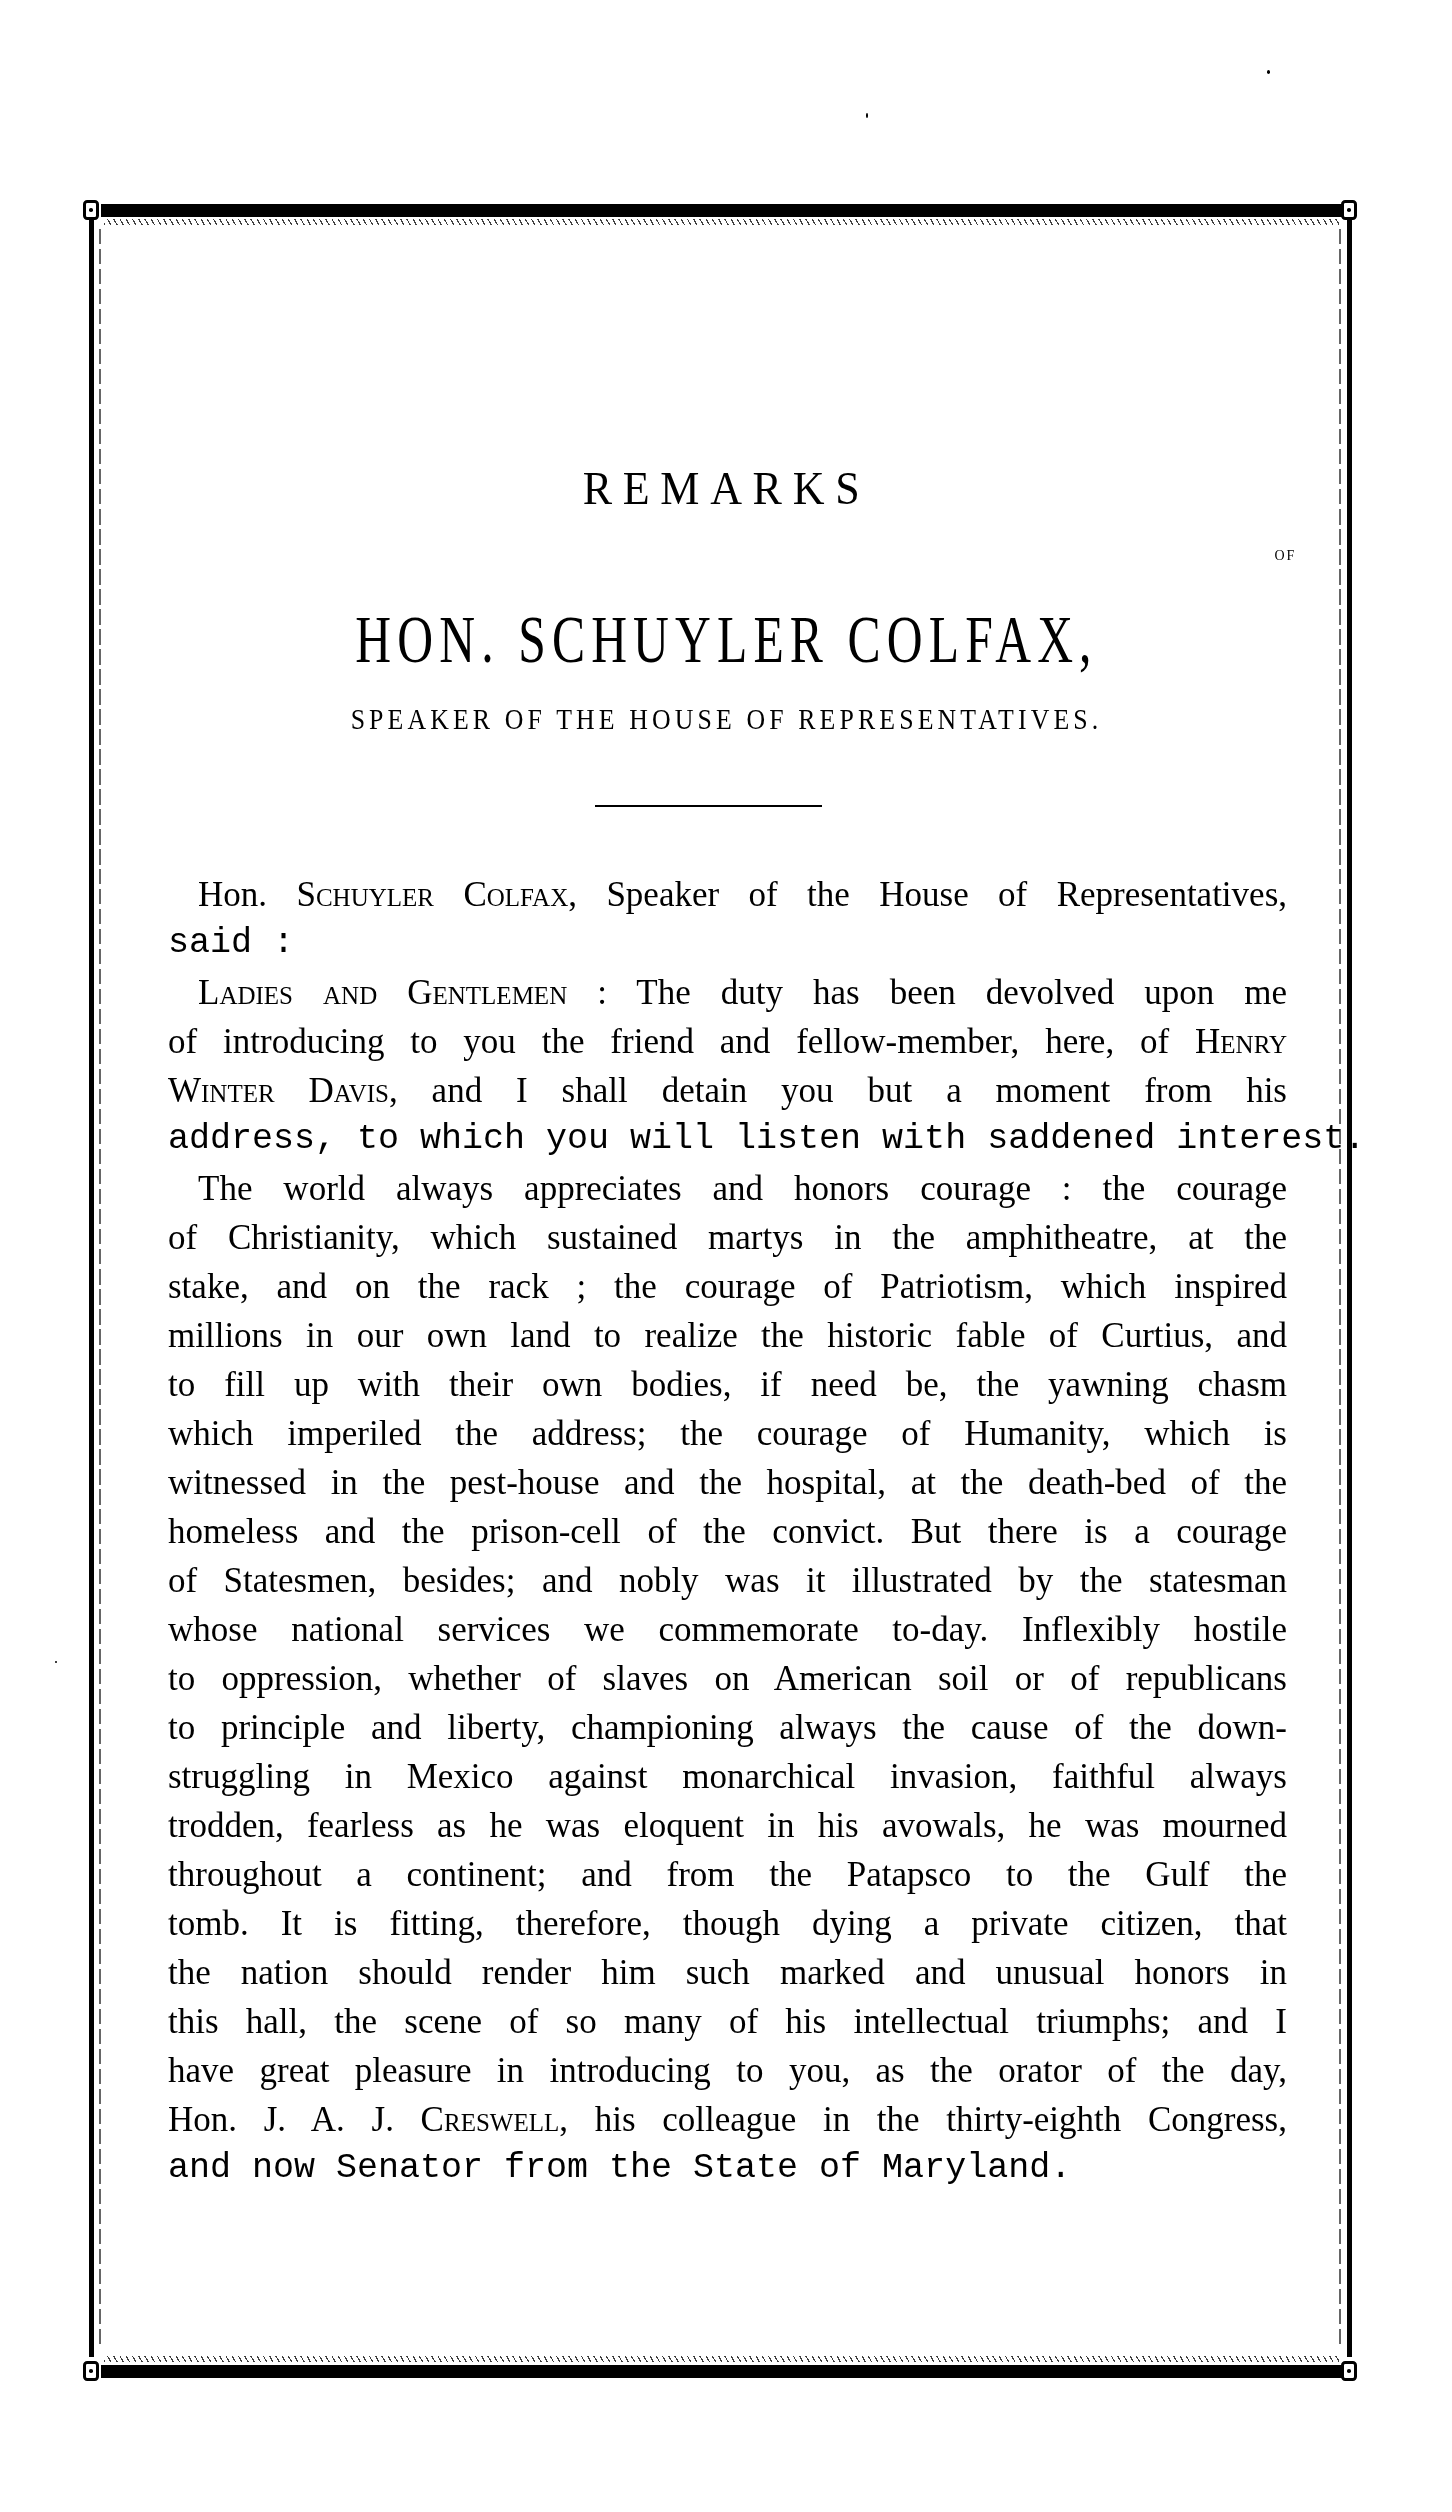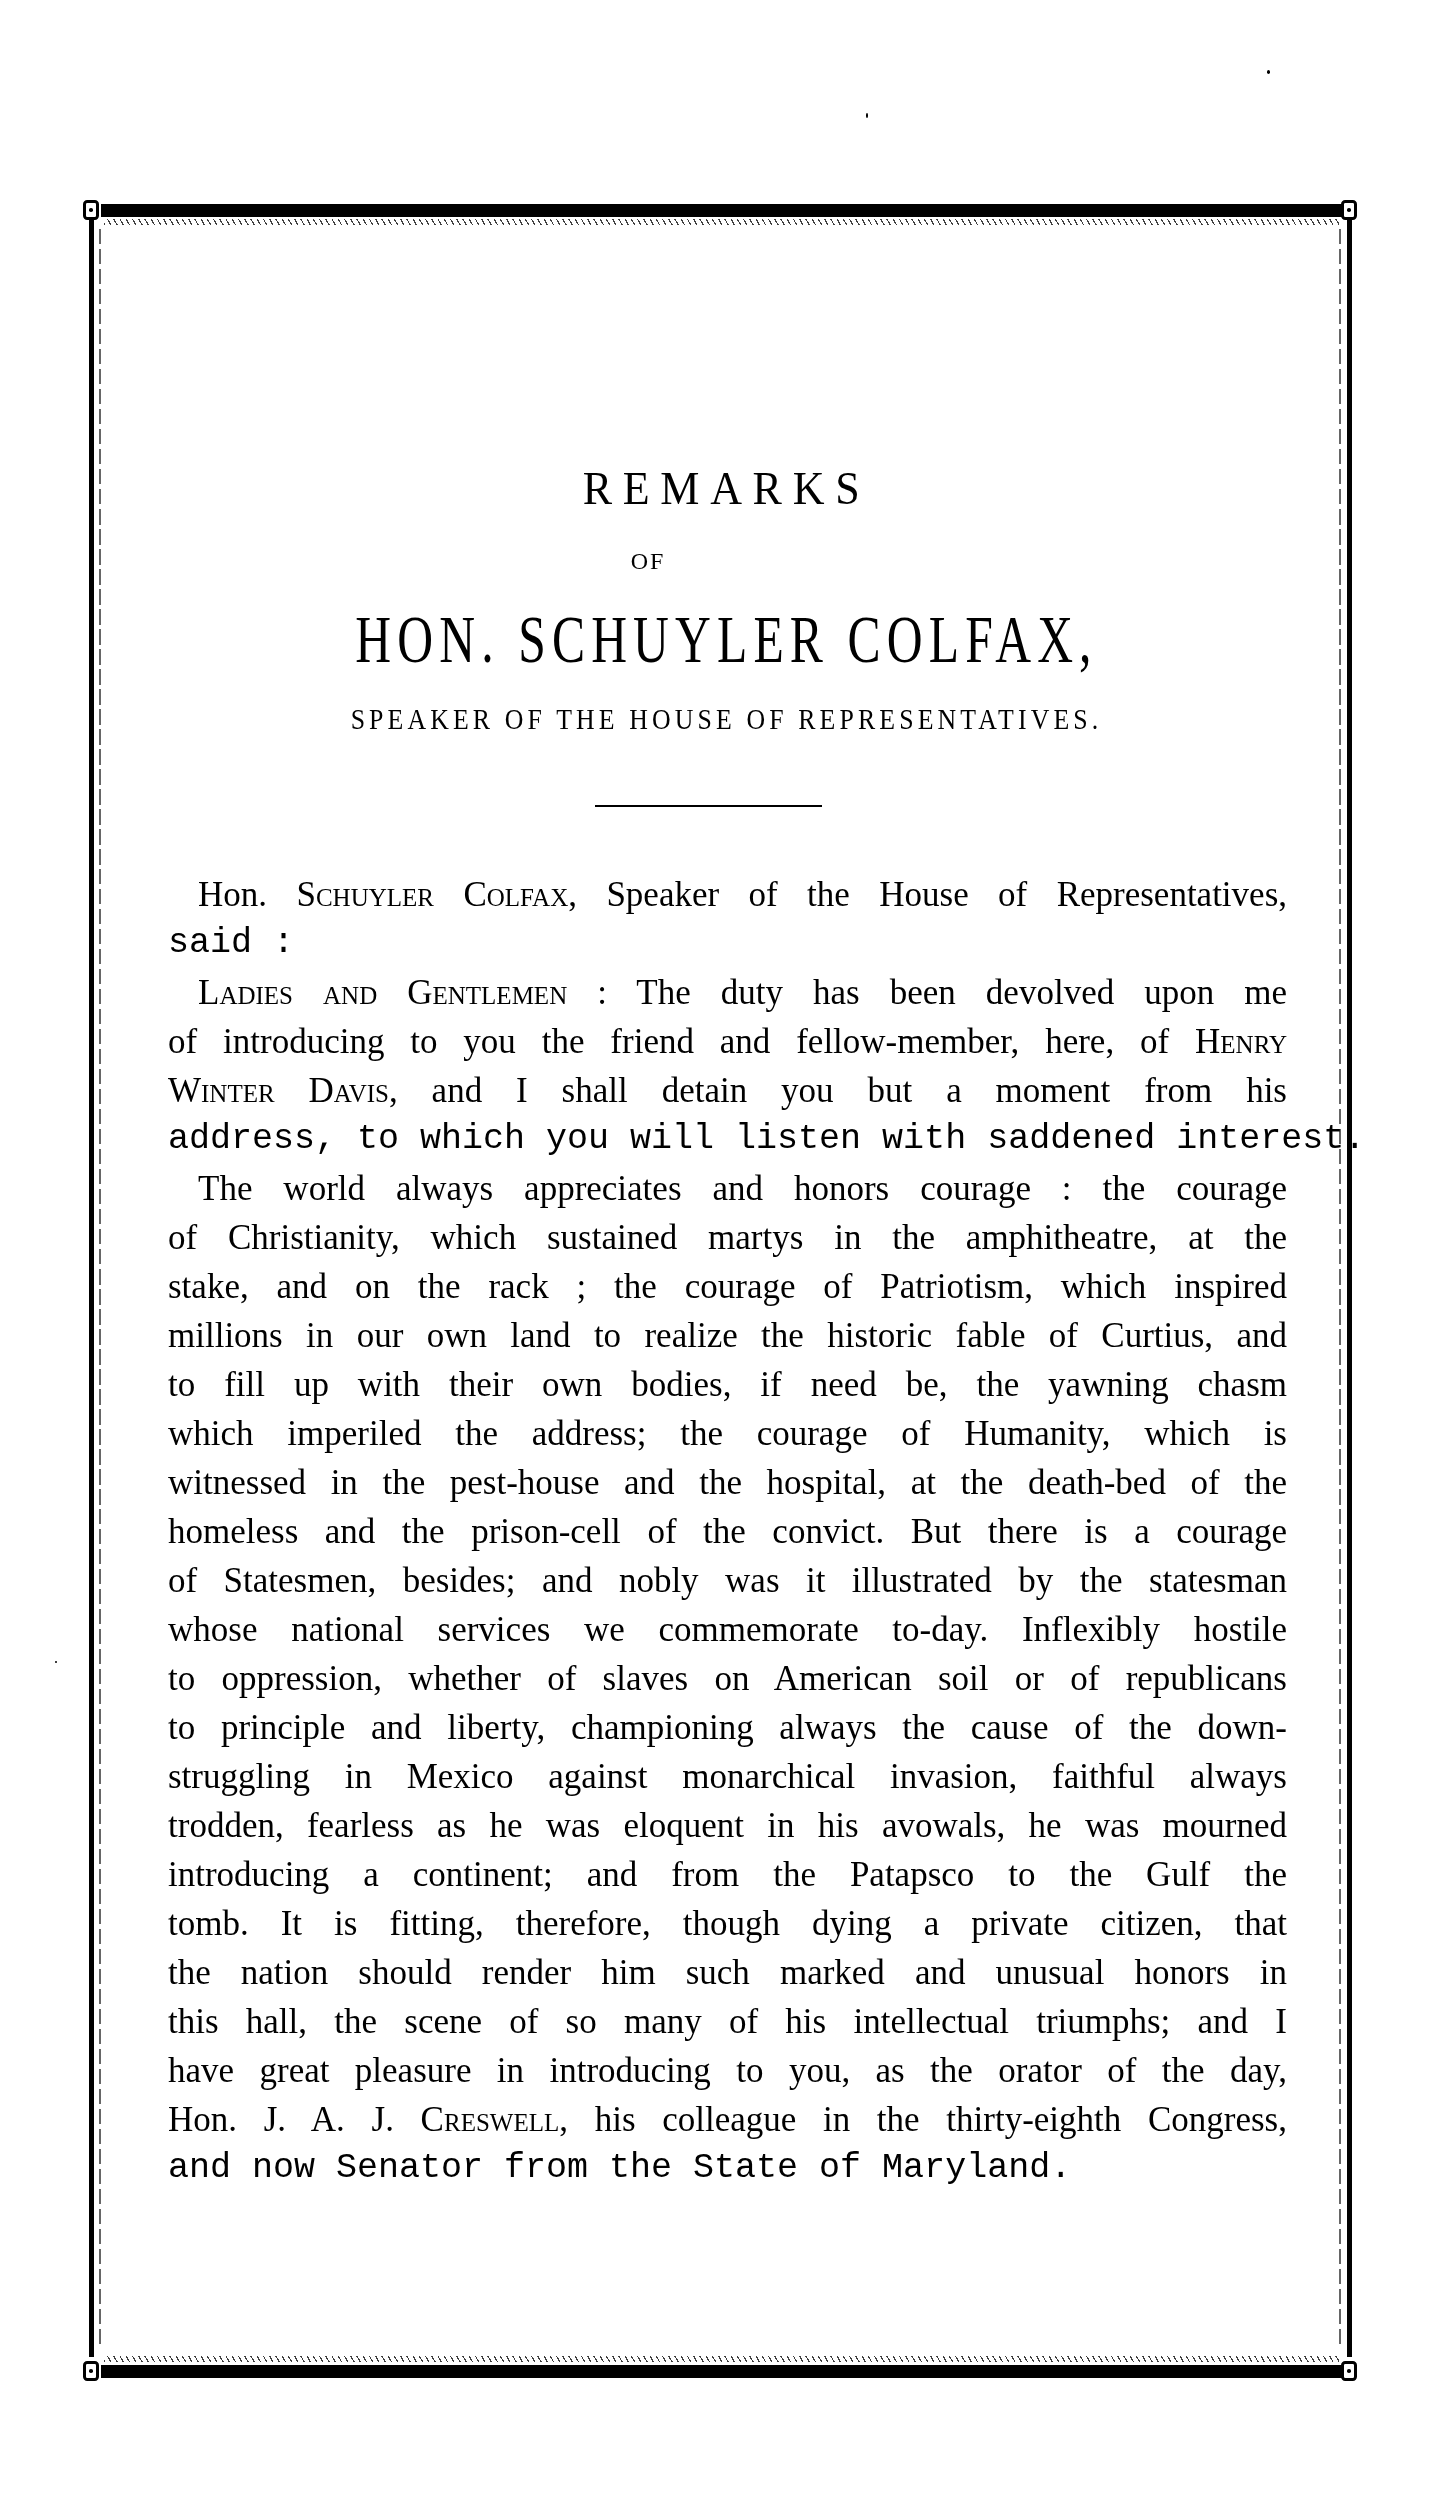--- a/index.html
+++ b/index.html
@@ -26,21 +26,21 @@
   .corner { position: absolute; width: 15.5px; height: 20px; border: 3px solid #000; border-radius: 4.2px; background: #fff; box-sizing: border-box; }
   .corner::after { content: ""; position: absolute; left: 3px; top: 5.4px; width: 3.6px; height: 3.6px; border-radius: 50%; background: #000; }
   .c-tl { left: 83px; top: 200px; }
   .c-tr { left: 1341px; top: 200px; }
   .c-bl { left: 83px; top: 2361px; }
   .c-br { left: 1341px; top: 2361px; }
 
   
   .h-remarks { position: absolute; top: 463px; left: 0; width: 1453px; text-align: center;
       font-size: 44px; letter-spacing: 10.7px; font-weight: normal; margin: 0; transform: scaleY(1.05); }
-  .h-of { position: absolute; top: 548px; left: 0; width: 1296px; text-align: center; font-size: 24px; letter-spacing: 1.8px; }
+  .h-of { position: absolute; top: 548px; left: 0; width: 1296px; text-align: right; font-size: 14px; letter-spacing: 1.8px; }
   .h-name { position: absolute; top: 601px; left: 0; width: 1453px; text-align: center;
       font-size: 67px; letter-spacing: 8.3px; transform: scaleX(0.74); transform-origin: center; margin: 0; font-weight: normal; }
   .h-sub { position: absolute; top: 702px; left: 0; width: 1453px; text-align: center;
       font-size: 30px; letter-spacing: 4.8px; transform: scaleX(0.86); transform-origin: center; }
   .sep { position: absolute; top: 805px; left: 595px; width: 227px; height: 2.4px; background: #000; }
 
   
   .body { position: absolute; top: 870px; left: 168px; width: 1119px; }
   .line { height: 49px; font-size: 35px; line-height: 49px; white-space: nowrap;
           text-align: justify; text-align-last: justify; }
@@ -90,21 +90,21 @@
     <div class="line"><span>to fill up with their own bodies, if need be, the yawning chasm</span></div>
     <div class="line"><span>which imperiled the address; the courage of Humanity, which is</span></div>
     <div class="line"><span>witnessed in the pest-house and the hospital, at the death-bed of the</span></div>
     <div class="line"><span>homeless and the prison-cell of the convict.  But there is a courage</span></div>
     <div class="line"><span>of Statesmen, besides; and nobly was it illustrated by the statesman</span></div>
     <div class="line"><span>whose national services we commemorate to-day.  Inflexibly hostile</span></div>
     <div class="line"><span>to oppression, whether of slaves on American soil or of republicans</span></div>
     <div class="line"><span>to principle and liberty, championing always the cause of the down-</span></div>
     <div class="line"><span>struggling in Mexico against monarchical invasion, faithful always</span></div>
     <div class="line"><span>trodden, fearless as he was eloquent in his avowals, he was mourned</span></div>
-    <div class="line"><span>introducing a continent; and from the Patapsco to the Gulf the</span></div>
+    <div class="line"><span>throughout a continent; and from the Patapsco to the Gulf the</span></div>
     <div class="line"><span>tomb.  It is fitting, therefore, though dying a private citizen, that</span></div>
     <div class="line"><span>the nation should render him such marked and unusual honors in</span></div>
     <div class="line"><span>this hall, the scene of so many of his intellectual triumphs; and I</span></div>
     <div class="line"><span>have great pleasure in introducing to you, as the orator of the day,</span></div>
     <div class="line"><span>Hon. J. A. J. </span><span class="sc">Creswell</span><span>, his colleague in the thirty-eighth Congress,</span></div>
     <div class="line last"><span>and now Senator from the State of Maryland.</span></div>
   </div>
 
 
 </body></html>

